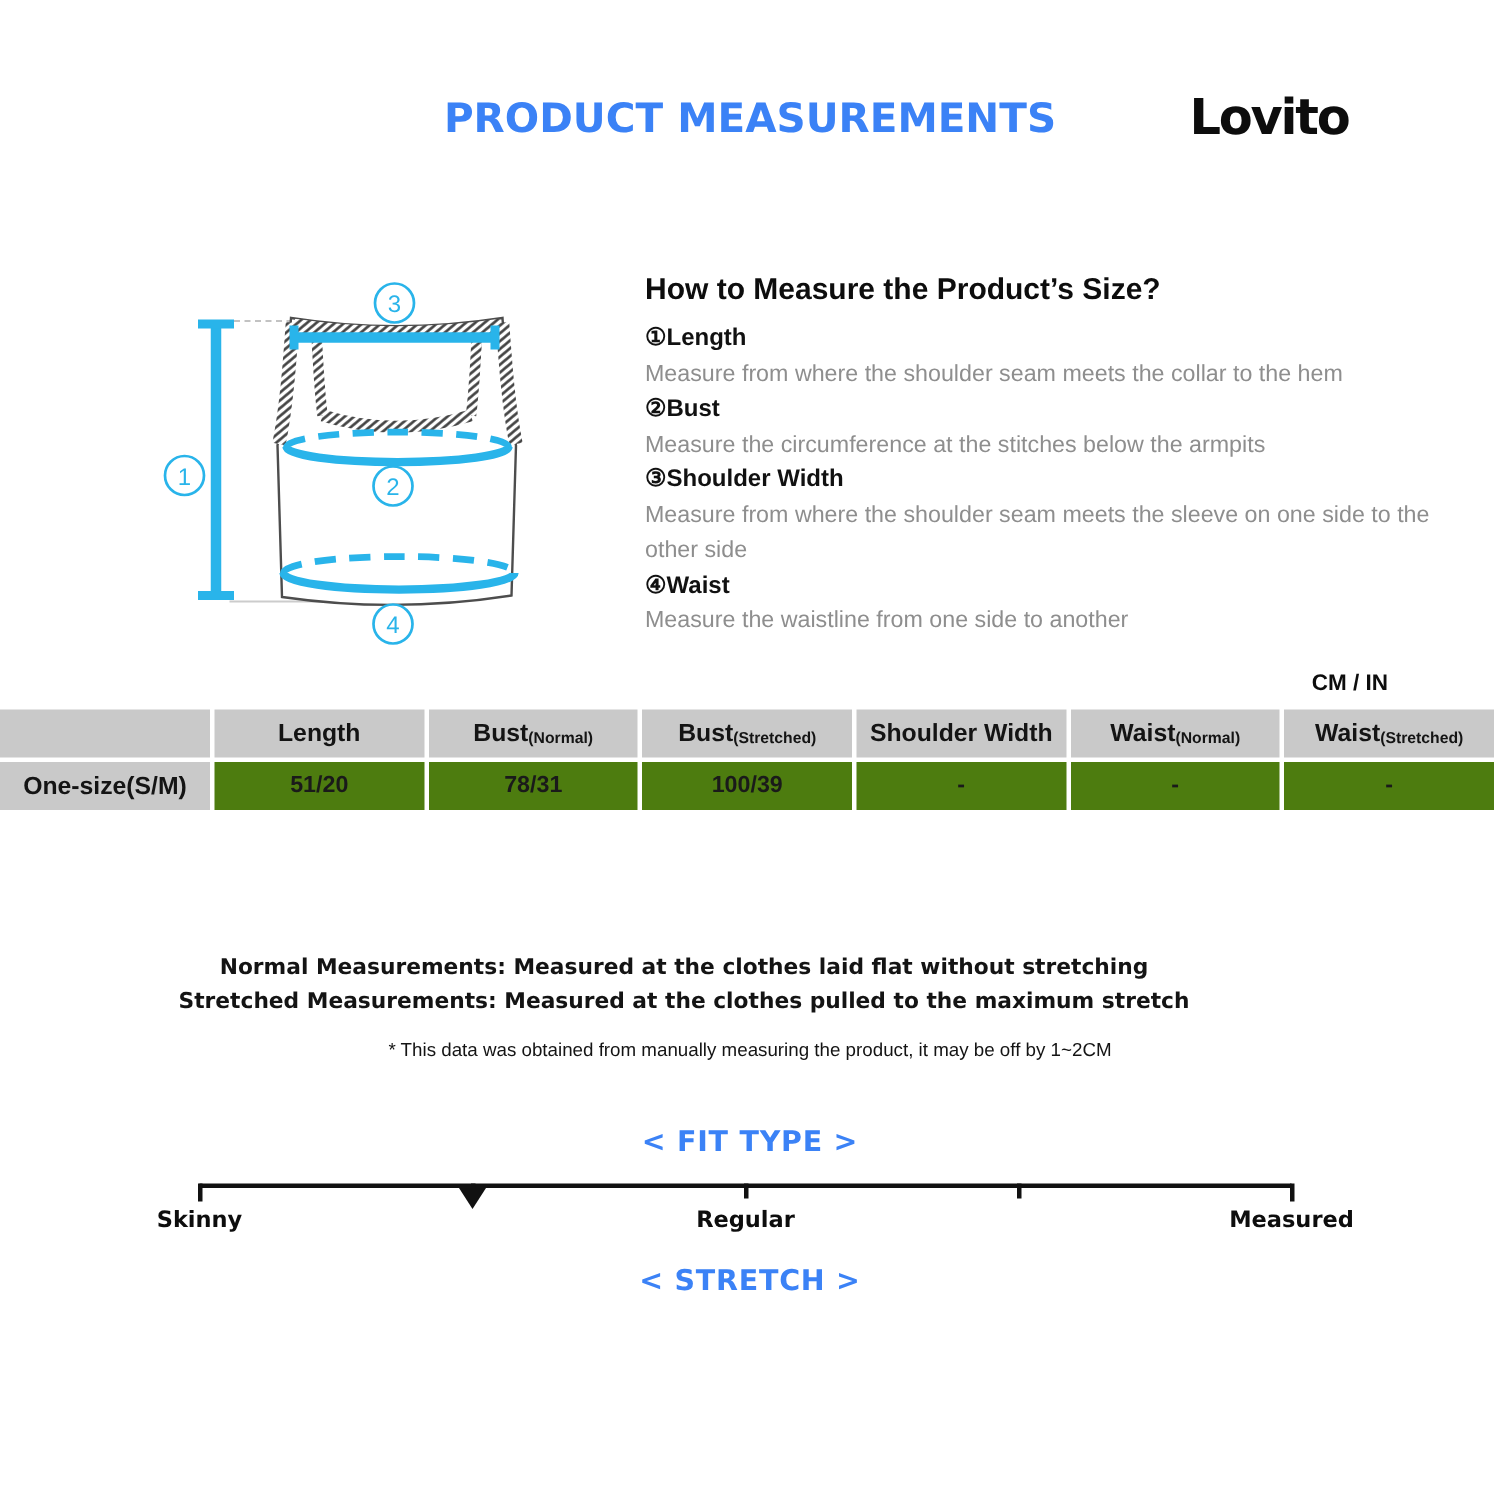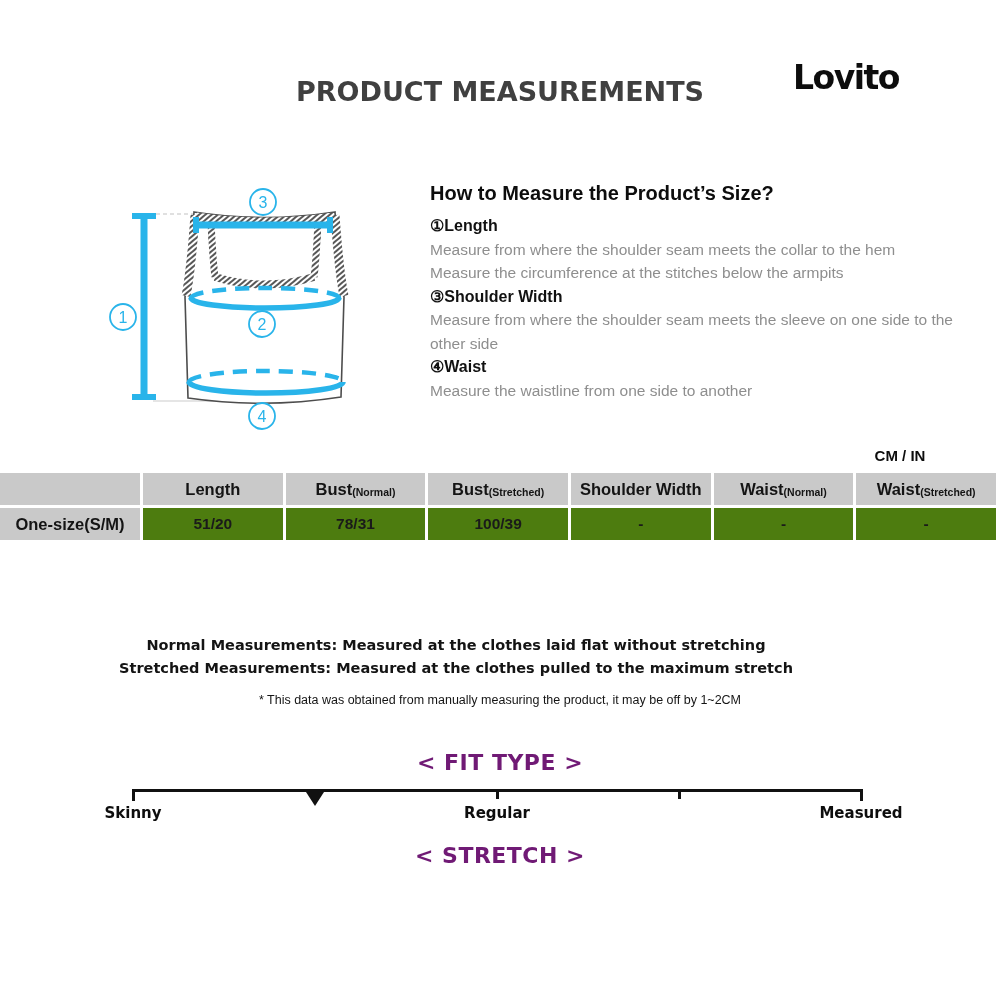--- a/index.html
+++ b/index.html
@@ -3,23 +3,23 @@
 <meta charset="utf-8">
 <style>
   * { margin:0; padding:0; box-sizing:border-box; }
   html,body { background:#fff; }
   .page {
     position:relative; width:1000px; height:1000px; background:#fff;
     font-family:"Liberation Sans", sans-serif; color:#111; overflow:hidden;
   }
   
   .title {
-    position:absolute; top:76px; left:0; width:1000px; text-align:center;
+    position:absolute; top:64px; left:0; width:1000px; text-align:center;
     font-family:"DejaVu Sans", sans-serif; font-weight:800; font-size:27px;
-    letter-spacing:0px; color:#404040;
+    letter-spacing:0px; color:#3b82f6;
   }
   .brand {
     position:absolute; top:58px; left:793px;
     font-family:"DejaVu Sans", sans-serif; font-weight:800; font-size:33px;
     letter-spacing:-1.5px; color:#0d0d0d;
   }
   
   .garment { position:absolute; left:95px; top:165px; width:340px; height:285px; }
   
   .howto { position:absolute; left:430px; top:182px; width:530px; }
@@ -42,22 +42,22 @@
   .th-sub { font-size:10.5px; margin-top:5px; font-weight:bold; }
   
   .note1, .note2 { position:absolute; left:0; width:912px; text-align:center;
     font-family:"DejaVu Sans", sans-serif; font-size:14.5px; font-weight:600; color:#141414; }
   .note1 { top:637px; }
   .note2 { top:660px; }
   .disclaimer { position:absolute; left:0; top:693px; width:1000px; text-align:center;
     font-family:Liberation Sans, sans-serif; font-size:12.5px; font-weight:500; color:#141414; }
   
   .scale-title { position:absolute; left:0; width:1000px; text-align:center;
-    font-family:"DejaVu Sans", sans-serif; font-weight:800; font-size:22px;
-    letter-spacing:0.5px; color:#701a75; }
+    font-family:"DejaVu Sans", sans-serif; font-weight:800; font-size:19px;
+    letter-spacing:0.5px; color:#3b82f6; }
   .st0 { top:750px; }
   .st1 { top:843px; }
   .scale { position:absolute; left:133px; width:728px; height:40px; }
   .sc0 { top:789px; }
   .sc1 { top:881px; }
   .scale-line { position:absolute; top:0; left:0; right:0; height:2.5px; background:#111; }
   .scale-tick { position:absolute; top:0; width:2.5px; height:10px; background:#111; margin-left:-1px; }
   .scale-tick.end { height:12px; }
   .scale-marker { position:absolute; top:2.5px; width:0; height:0; margin-left:-9px;
     border-left:9px solid transparent; border-right:9px solid transparent;
@@ -134,20 +134,21 @@
     <g>
       <circle cx="167" cy="251" r="13" fill="#ffffff" stroke="#29b4ea" stroke-width="1.8"></circle>
       <text x="167" y="257" text-anchor="middle" font-size="16" fill="#29b4ea" font-family="Liberation Sans, sans-serif">4</text>
     </g>
   </svg>
 
   <div class="howto">
     <div class="howto-title">How to Measure the Product’s Size?</div>
     <div class="item-label">①Length</div>
     <div class="item-desc">Measure from where the shoulder seam meets the collar to the hem</div>
+    <div class="item-label">②Bust</div>
     <div class="item-desc">Measure the circumference at the stitches below the armpits</div>
     <div class="item-label">③Shoulder Width</div>
     <div class="item-desc">Measure from where the shoulder seam meets the sleeve on one side to the other side</div>
     <div class="item-label">④Waist</div>
     <div class="item-desc">Measure the waistline from one side to another</div>
   </div>
 
   <div class="units">CM / IN</div>
 
   <div class="size-table">

